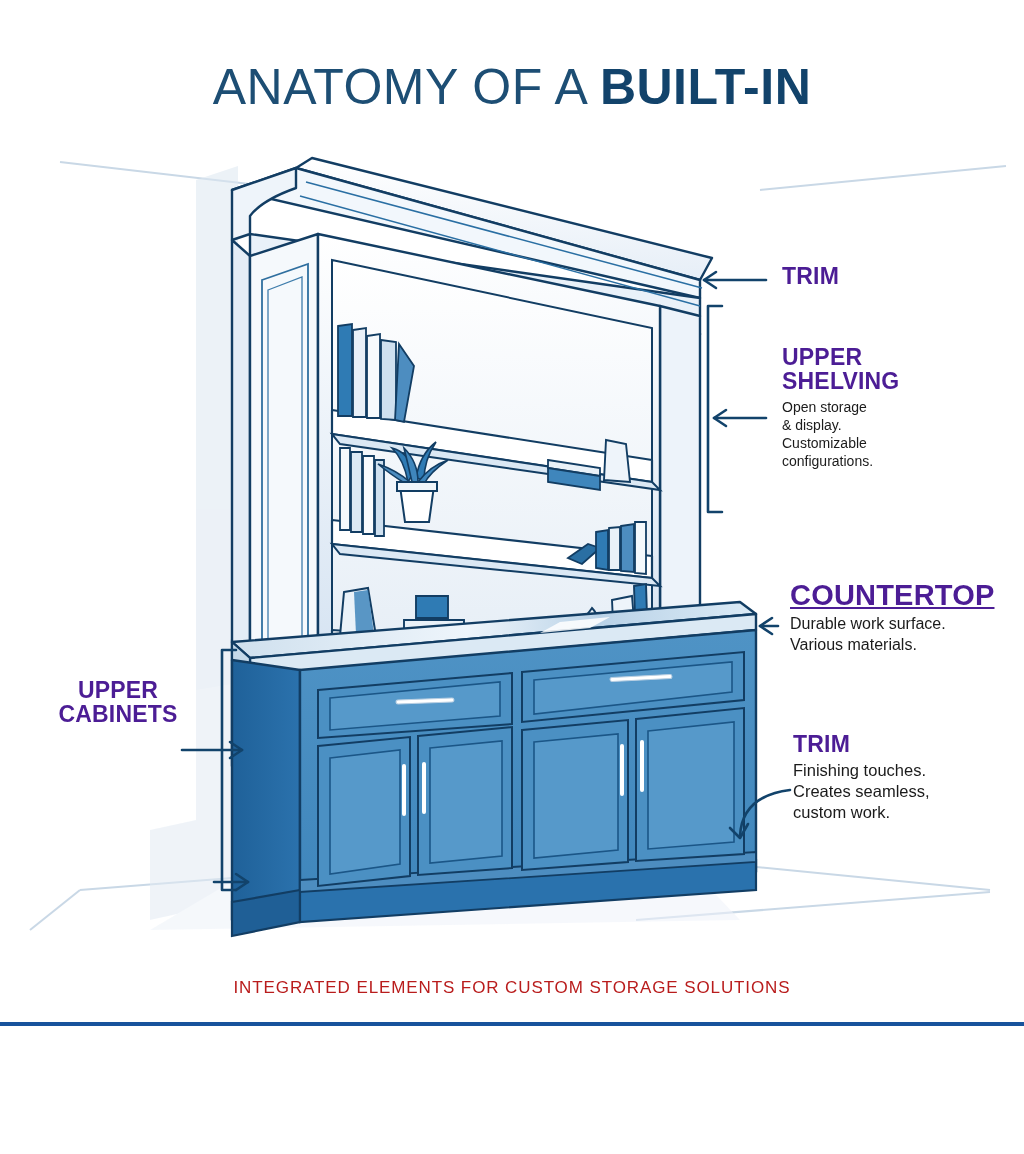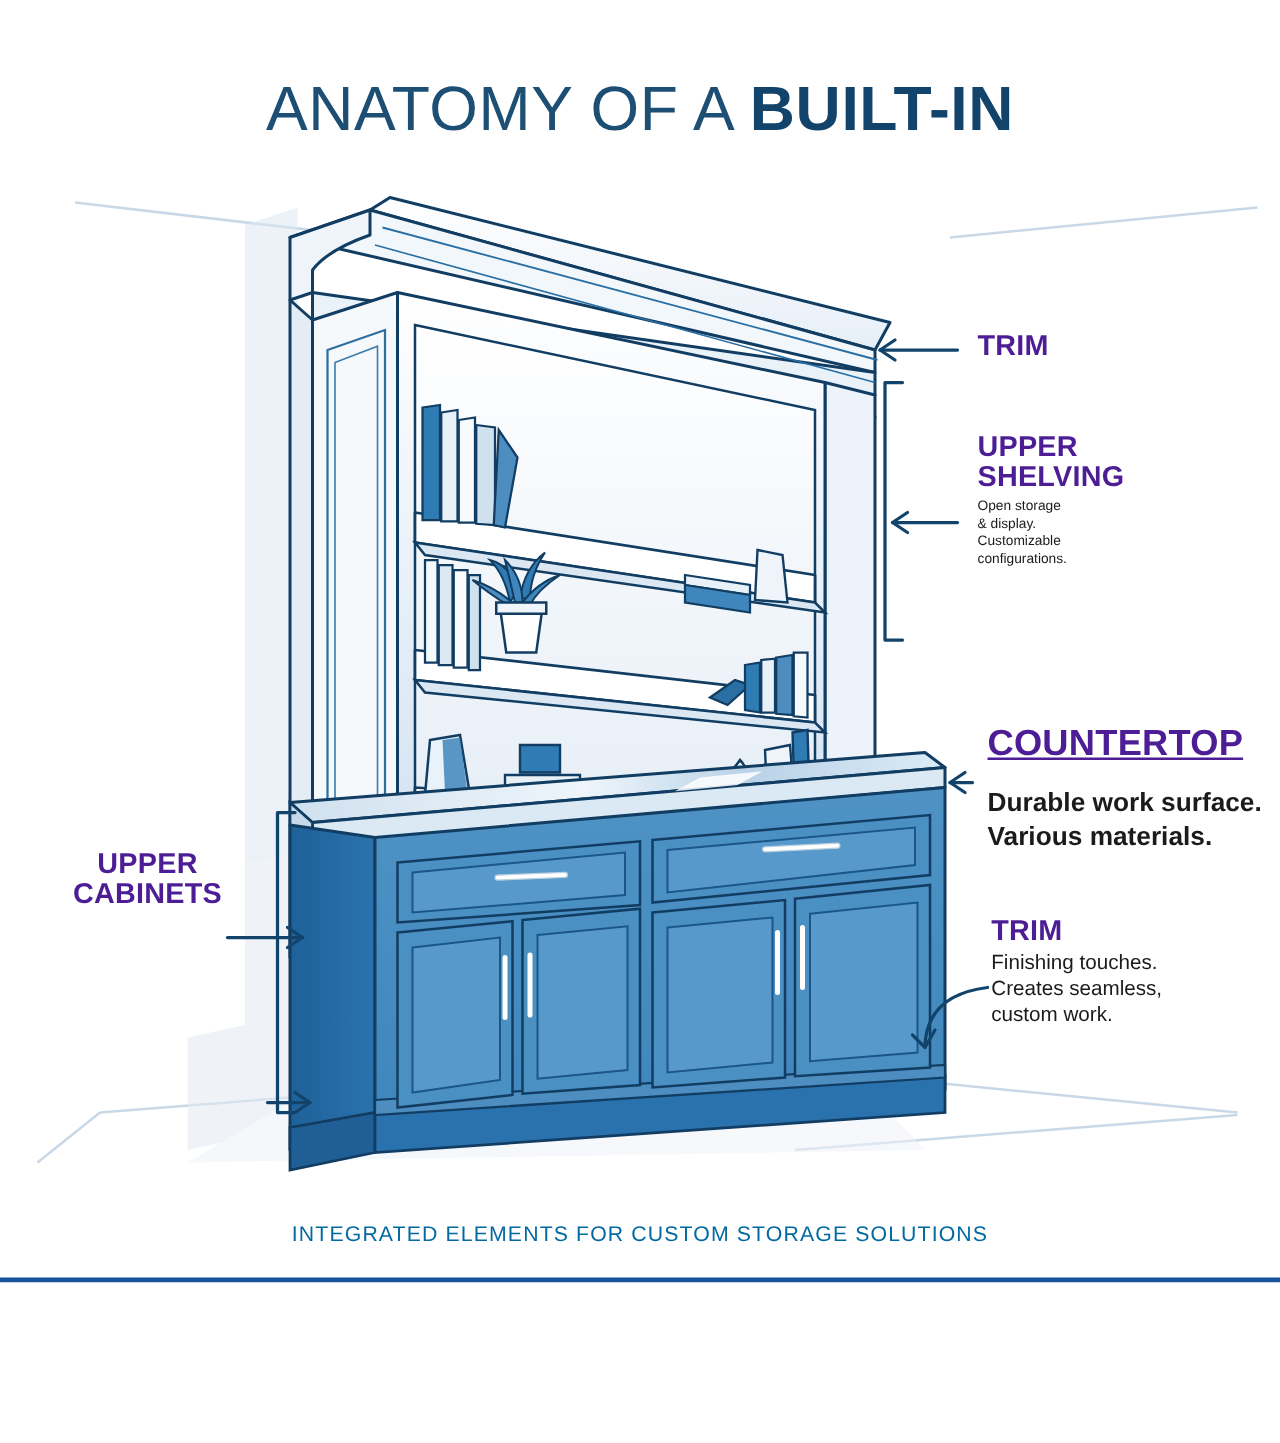--- a/index.html
+++ b/index.html
@@ -34,38 +34,38 @@
   }
   .callout .body {
     color: #1b1b1b; line-height: 1.27; margin-top: 3px;
   }
 
   #callout-trim-top { left: 782px; top: 264px; }
   #callout-trim-top .head { font-size: 23px; }
 
   #callout-upper { left: 782px; top: 345px; width: 180px; }
   #callout-upper .head { font-size: 23px; }
-  #callout-upper .body { font-size: 11px; margin-top: 6px; }
+  #callout-upper .body { font-size: 14px; margin-top: 6px; }
 
   #callout-counter { left: 790px; top: 580px; width: 230px; }
   #callout-counter .head { font-size: 29px; text-decoration: underline; }
-  #callout-counter .body { font-size: 21px; margin-top: 20px; font-weight: bold; }
+  #callout-counter .body { font-size: 16px; margin-top: 4px; }
 
   #callout-trim-bottom { left: 793px; top: 732px; width: 200px; }
   #callout-trim-bottom .head { font-size: 23px; }
   #callout-trim-bottom .body { font-size: 16.5px; margin-top: 4px; }
 
   #callout-base { left: 18px; top: 678px; width: 200px; text-align: center; }
   #callout-base .head { font-size: 23px; }
   #callout-base .body { font-size: 16.5px; margin-top: 6px; }
 
   
   .tagline {
     position: absolute; top: 978px; left: 0; width: 1024px;
-    text-align: center; color: #0369a1;
+    text-align: center; color: #b91c1c;
     font-size: 17px; letter-spacing: 0.9px; font-weight: 400;
   }
 
   
   .divider {
     position: absolute; left: 0; top: 1022px; width: 1024px; height: 4px;
     background: #17539c;
   }
   .footer { position: absolute; left: 0; top: 1026px; width: 1024px; height: 128px; background:#fff; }
 </style>

